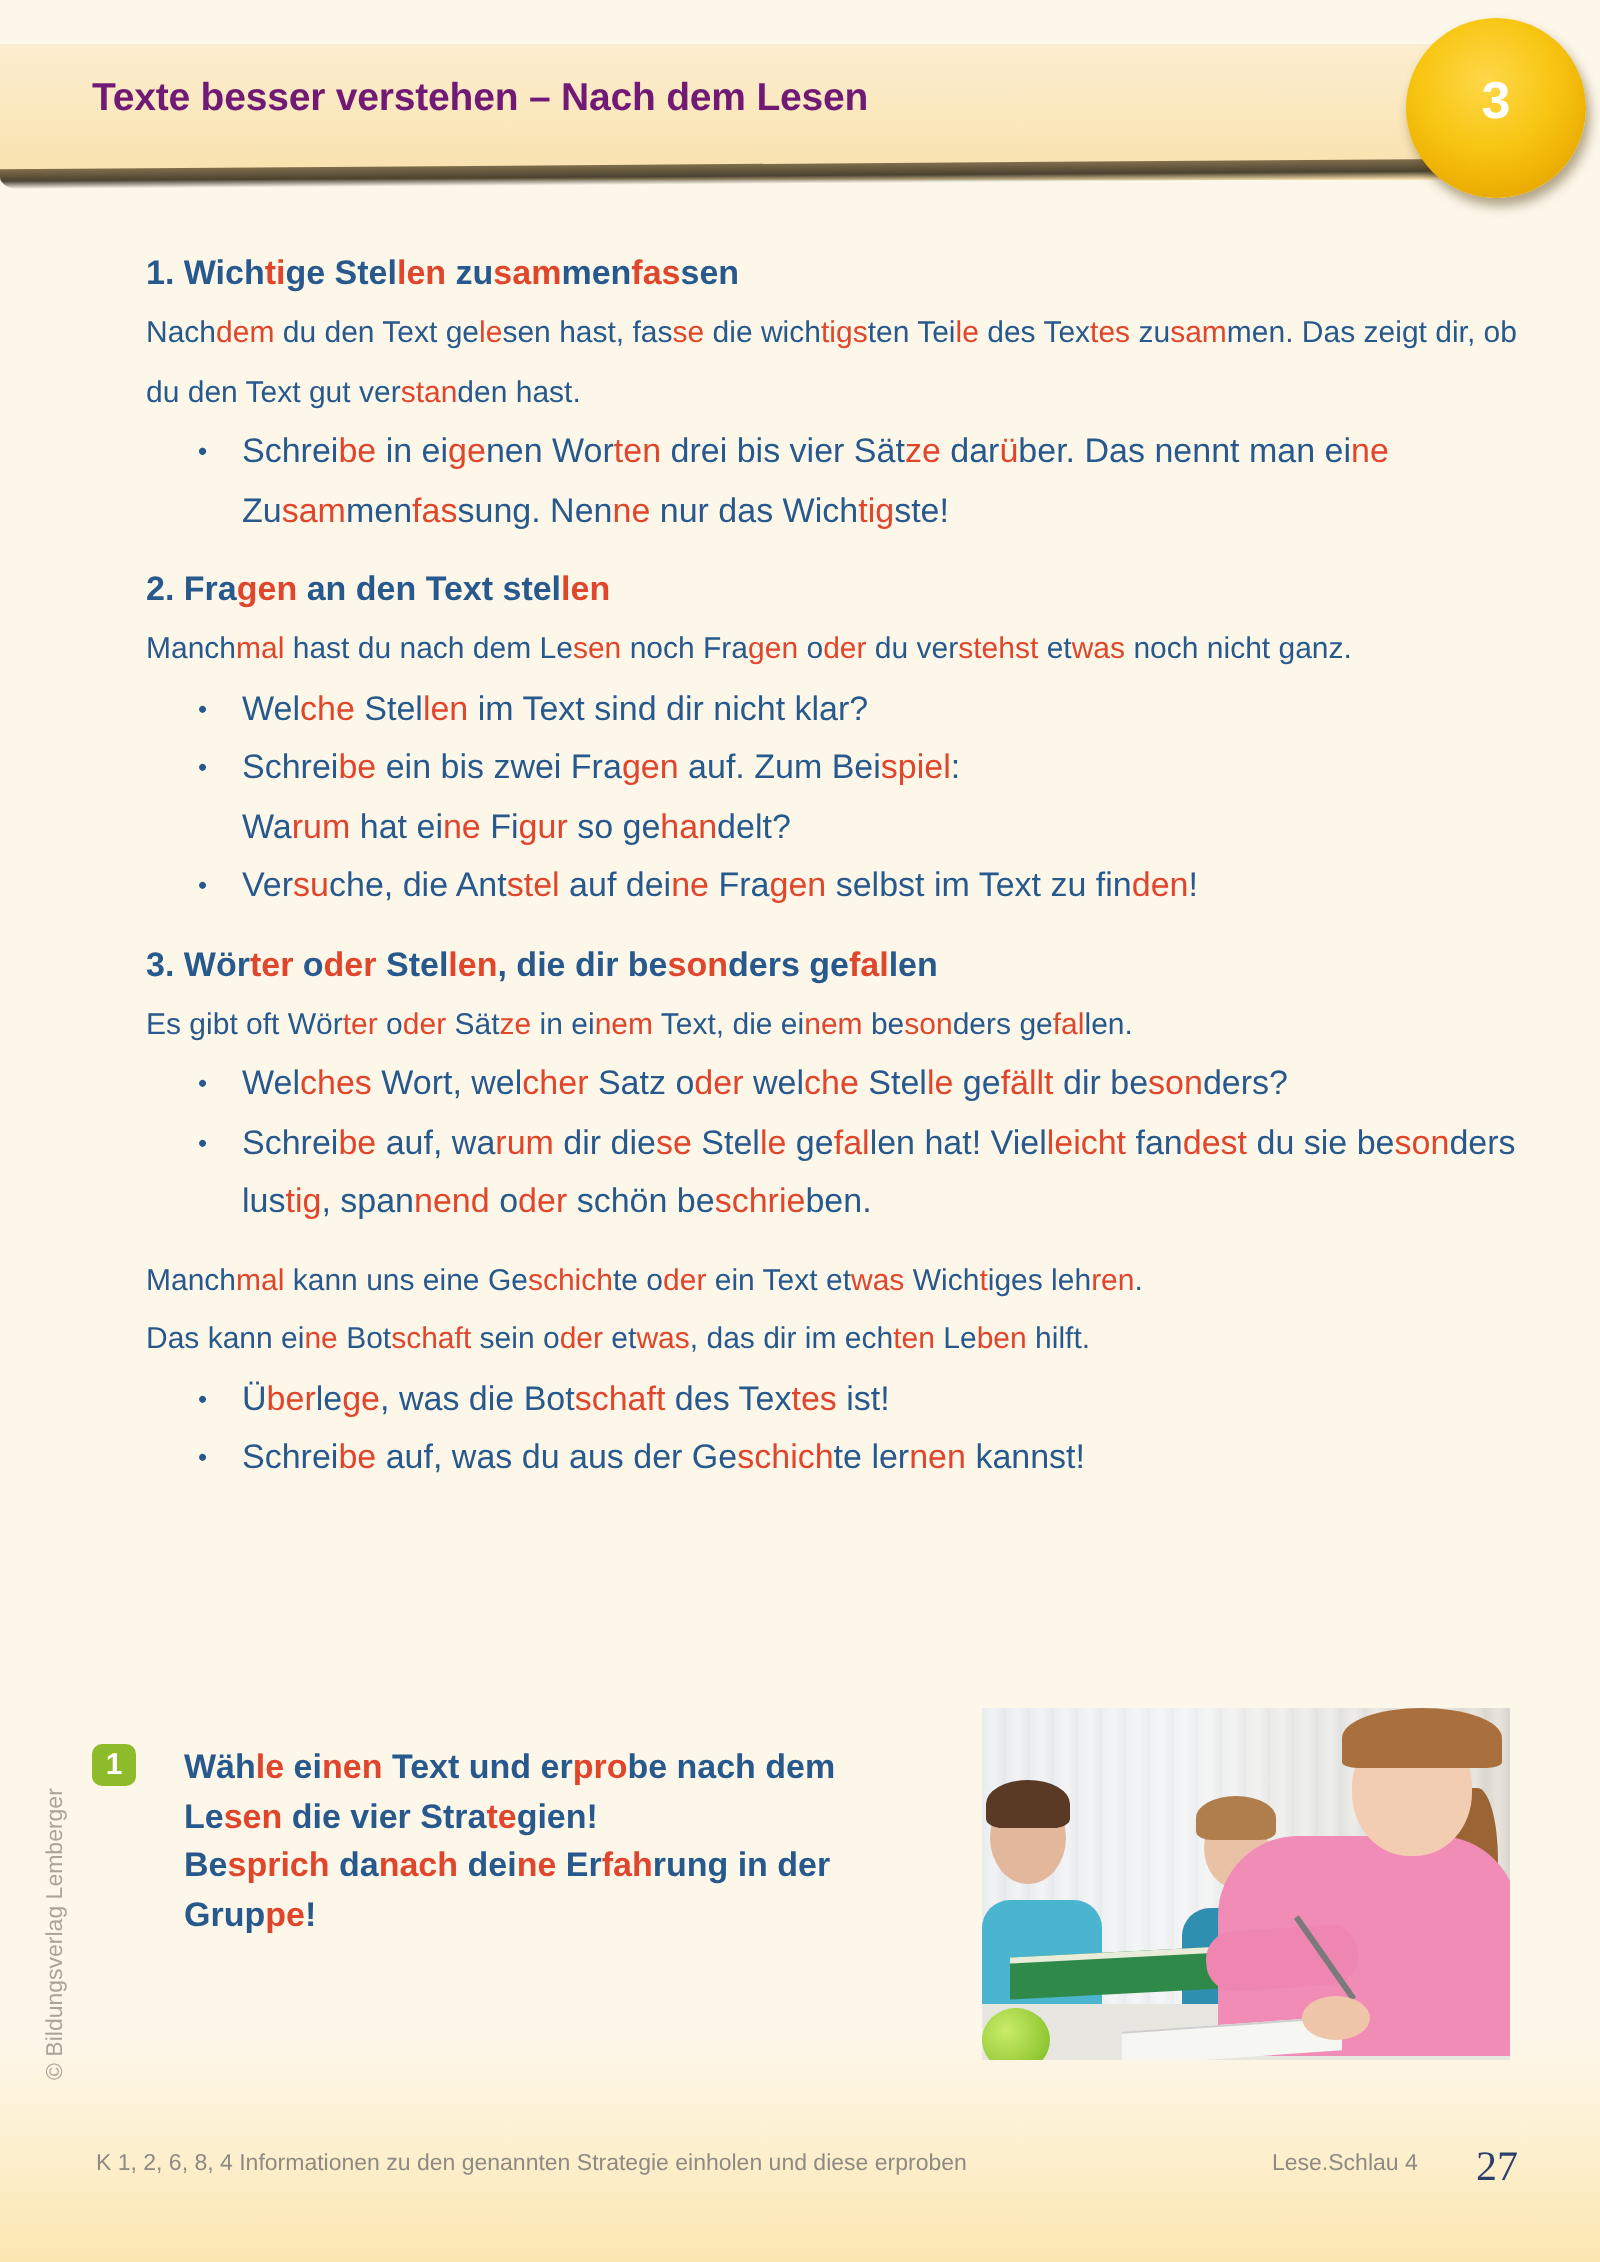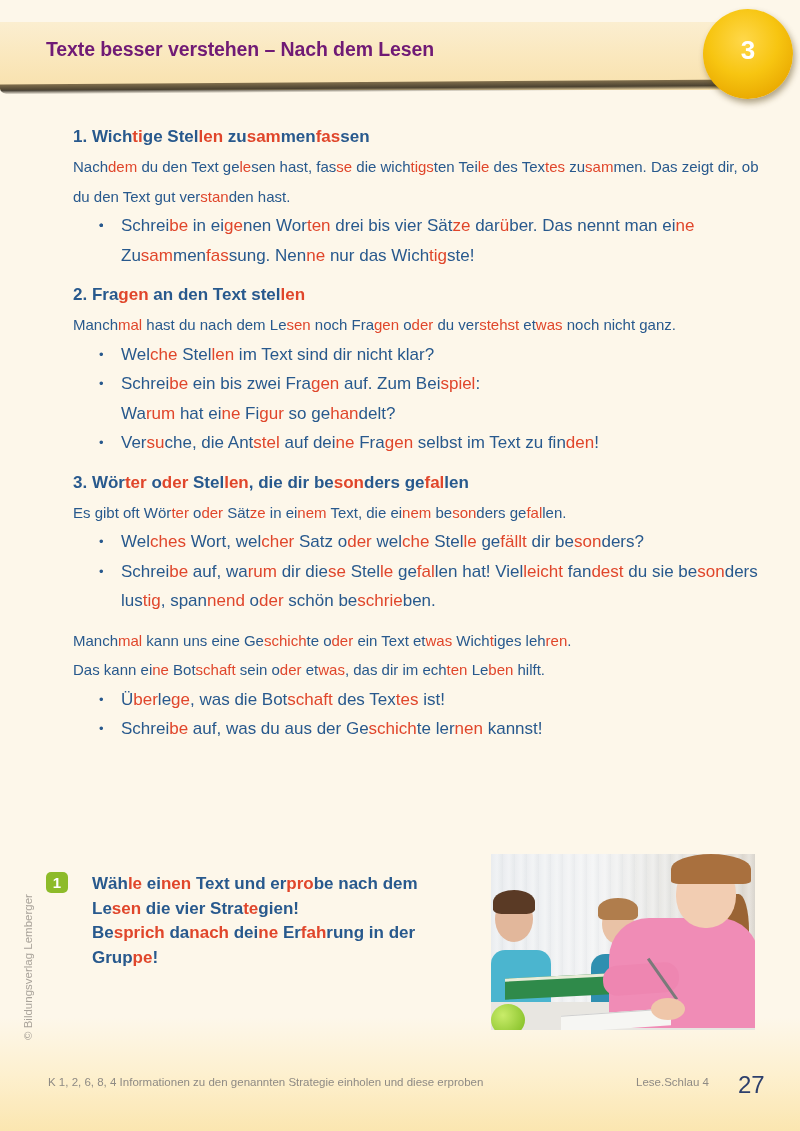--- a/index.html
+++ b/index.html
@@ -115,21 +115,21 @@
   .footer-note {
     position: absolute; left: 48px; top: 1076px;
     font-family: "Liberation Sans", sans-serif; font-size: 11.5px; color: #8e8a84;
   }
   .footer-book {
     position: absolute; left: 636px; top: 1076px;
     font-family: "Liberation Sans", sans-serif; font-size: 11.5px; color: #8e8a84;
   }
   .footer-page {
     position: absolute; left: 738px; top: 1071px;
-    font-family: Liberation Sans, sans-serif; font-size: 24px; color: #2d3f6c;
+    font-family: Liberation Serif, serif; font-size: 21px; color: #2d3f6c;
   }
 </style>
 </head>
 <body>
 
 <div class="page-bg"></div>
 
 <div class="banner"></div>
 <div class="banner-shadow"></div>
 <div class="banner-title">Texte besser verstehen – Nach dem Lesen</div>

